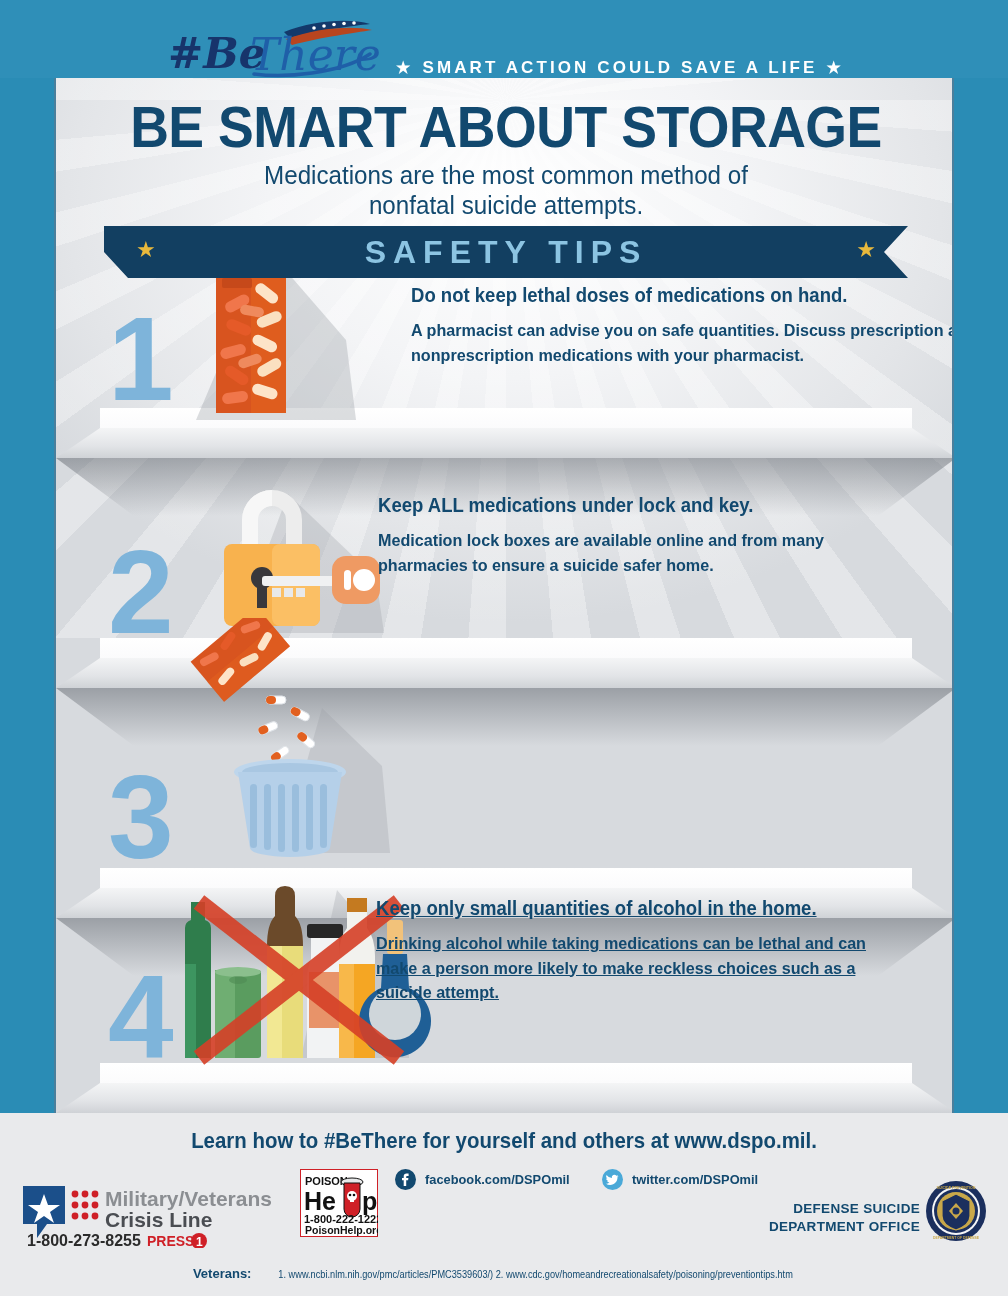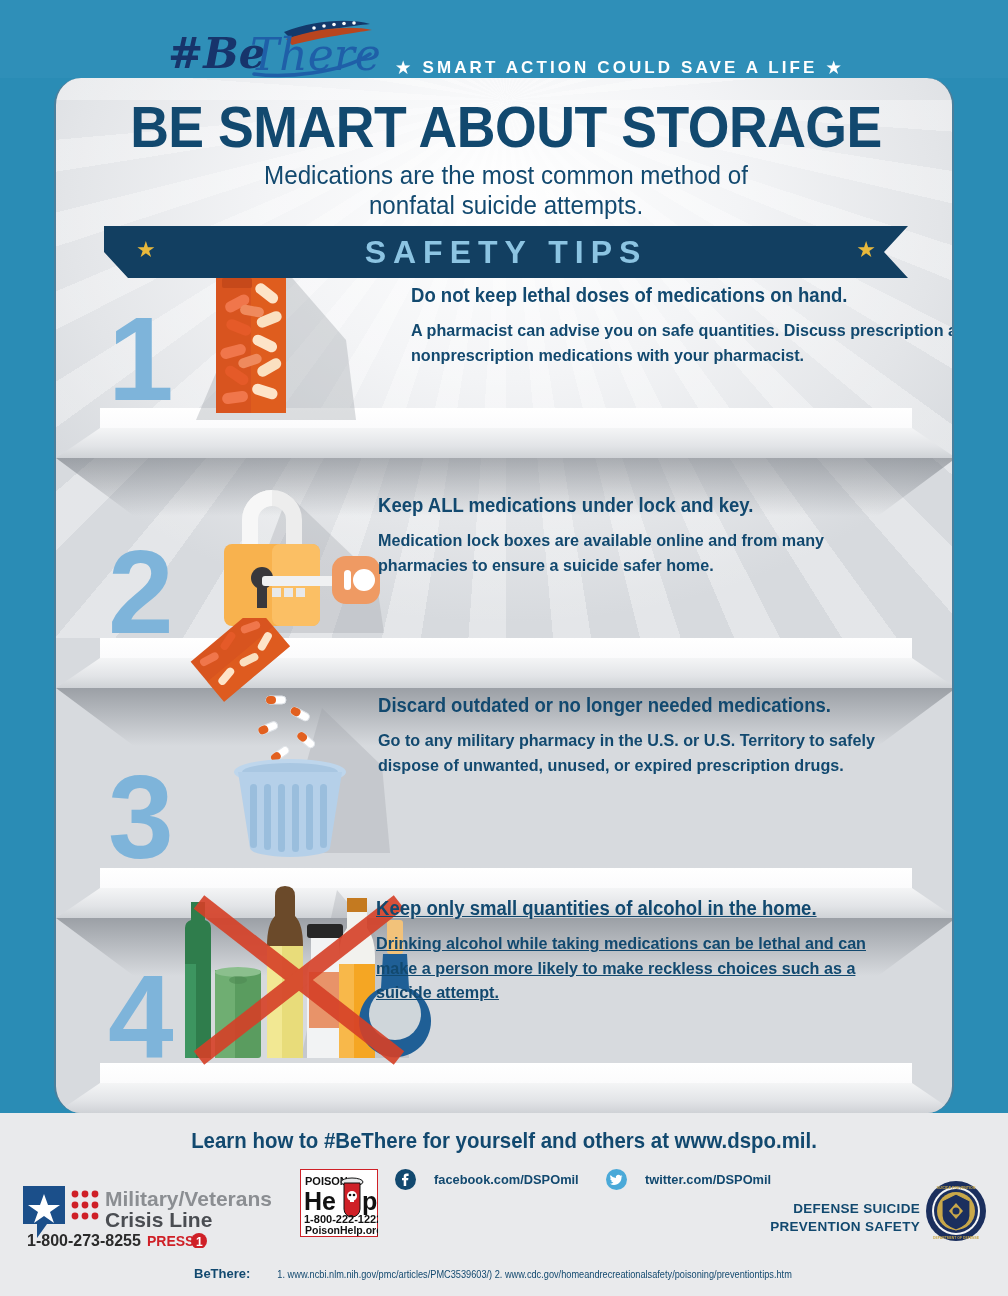--- a/index.html
+++ b/index.html
@@ -28,21 +28,20 @@
   .tag-star { font-size:16px; line-height:1; }
 
   
   #panel {
     position:absolute; left:54px; top:78px; width:900px; height:1035px;
     background:
       radial-gradient(ellipse 560px 420px at 50% 12%, #ffffff 0%, #f3f4f6 42%, #e3e5e8 78%, #d7dade 100%);
     border-left:2px solid #4a7f9c;
     border-right:2px solid #4a7f9c;
     overflow:hidden;
-    border-radius:27px;
   }
   
   #panel::before{
     content:""; position:absolute; left:0; top:0; width:900px; height:560px;
     background:
       repeating-conic-gradient(from 0deg at 50% 4%,
         rgba(255,255,255,0.55) 0deg 4deg, rgba(255,255,255,0) 4deg 9deg);
     opacity:.6; pointer-events:none;
   }
 
@@ -143,21 +142,21 @@
   #learn {
     position:absolute; left:0; top:16px; width:1008px; text-align:center;
     color:#12496f; font-size:21.5px; font-weight:bold;
     transform:scaleX(0.95); transform-origin:center;
   }
   .fblock { position:absolute; }
   #mvcl { left:21px; top:58px; width:270px; height:64px;margin-top:13px; }
   #poison { left:300px; top:56px; width:78px; height:68px; }
   #social { left:395px; top:56px; width:370px; height:68px; }
   .soc-row { display:flex; align-items:center; gap:10px; margin-bottom:10px; }
-  .soc-item { display:flex; align-items:center; gap:18px; }
+  .soc-item { display:flex; align-items:center; gap:9px; }
   .soc-label {
     color:#12496f; font-size:13.5px; font-weight:bold;
     transform:scaleX(0.95); transform-origin:left center; white-space:nowrap;
   }
   #dspo-text {
     position:absolute; left:760px; top:1200px; width:160px;
     text-align:right; color:#12496f; font-size:13.5px; font-weight:bold;
     line-height:1.35; letter-spacing:.3px;
   }
   #dspo-seal { position:absolute; left:925px; top:1180px; }
@@ -376,24 +375,20 @@
   </div>
 
   <div class="tiptext" id="text1">
     <div class="head">Do not keep lethal doses of medications on hand.</div>
     <div class="body">A pharmacist can advise you on safe quantities. Discuss prescription and nonprescription medications with your pharmacist.</div>
   </div>
   <div class="tiptext" id="text2">
     <div class="head">Keep ALL medications under lock and key.</div>
     <div class="body">Medication lock boxes are available online and from many pharmacies to ensure a suicide safer home.</div>
   </div>
-  <div class="tiptext" id="text3">
-    <div class="head">Discard outdated or no longer needed medications.</div>
-    <div class="body">Go to any military pharmacy in the U.S. or U.S. Territory to safely dispose of unwanted, unused, or expired prescription drugs.</div>
-  </div>
   <div class="tiptext" id="text4">
     <div class="head">Keep only small quantities of alcohol in the home.</div>
     <div class="body">Drinking alcohol while taking medications can be lethal and can make a person more likely to make reckless choices such as a suicide attempt.</div>
   </div>
 </div>
 
 <div id="footer">
 
   <div id="learn">Learn how to #BeThere for yourself and others at www.dspo.mil.</div>
 
@@ -459,33 +454,33 @@
         </svg>
         <span class="soc-label">twitter.com/DSPOmil</span>
       </a>
     </div>
   </div>
 
 </div>
 
 <div id="dspo-text">
   <div>DEFENSE SUICIDE</div>
-  <div>PREVENTION SAFETY</div>
+  <div>DEPARTMENT OFFICE</div>
 </div>
 
 <div id="dspo-seal">
   <svg width="62" height="62" viewBox="0 0 62 62">
     <circle cx="31" cy="31" r="30" fill="#1b2f5e"></circle>
     <circle cx="31" cy="31" r="24" fill="#f5f6f7"></circle>
     <circle cx="31" cy="31" r="22" fill="#1b2f5e"></circle>
     <circle cx="31" cy="31" r="19" fill="#c9a84a"></circle>
     <path d="M31 14 L45 21 L45 36 Q45 45 31 50 Q17 45 17 36 L17 21 Z" fill="#1b2f5e" stroke="#c9a84a" stroke-width="1.2"></path>
     <path d="M31 23 L38 31 L31 39 L24 31 Z" fill="#c9a84a"></path>
     <circle cx="31" cy="31" r="3.5" fill="#1b2f5e"></circle>
     <text x="31" y="8.5" font-family="Liberation Sans, sans-serif" font-size="3.6" font-weight="bold" fill="#c9a84a" text-anchor="middle">SUICIDE PREVENTION</text>
     <text x="31" y="58.5" font-family="Liberation Sans, sans-serif" font-size="3.4" font-weight="bold" fill="#c9a84a" text-anchor="middle">DEPARTMENT OF DEFENSE</text>
   </svg>
 </div>
 
 <div id="sources">
-  <span class="slabel">BeThere:</span>
+  <span class="slabel">Veterans:</span>
   <span class="surl">1. www.ncbi.nlm.nih.gov/pmc/articles/PMC3539603/)  2. www.cdc.gov/homeandrecreationalsafety/poisoning/preventiontips.htm</span>
 </div>
 
 </body></html>

